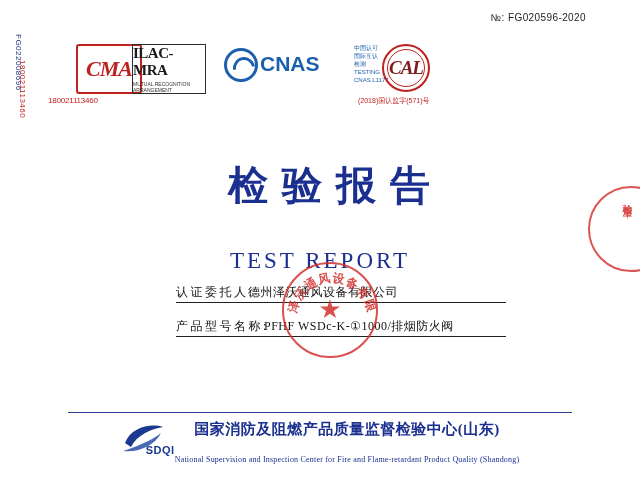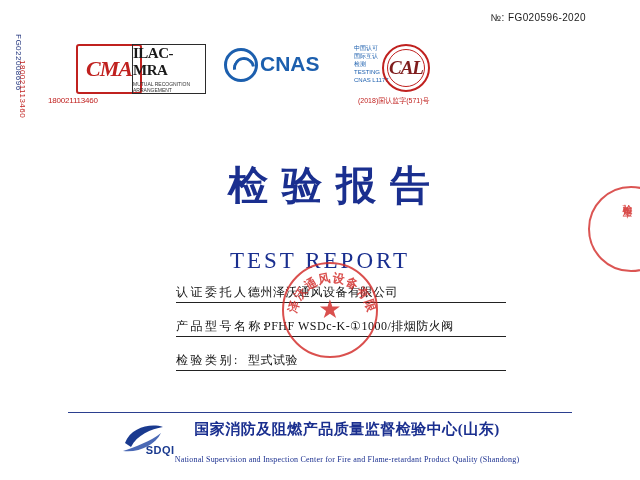--- a/index.html
+++ b/index.html
@@ -446,25 +446,20 @@
 
   <div class="fields">
     <div class="field-row">
       <span class="field-label">认证委托人:</span>
       <span class="field-value">德州泽沃通风设备有限公司</span>
       <span class="field-rule"></span>
     </div>
     <div class="field-row">
       <span class="field-label">产品型号名称:</span>
       <span class="field-value" style="left:88px;">PFHF WSDc-K-①1000/排烟防火阀</span>
-      <span class="field-rule"></span>
-    </div>
-    <div class="field-row">
-      <span class="field-label">检验类别:</span>
-      <span class="field-value">型式试验</span>
       <span class="field-rule"></span>
     </div>
   </div>
 
   <div class="stamp">
     <svg class="stamp-arc" viewBox="0 0 96 96">
       <defs>
         <path id="arcpath" d="M 12,54 A 36,36 0 0 1 84,54" fill="none"></path>
       </defs>
       <text text-anchor="middle">

